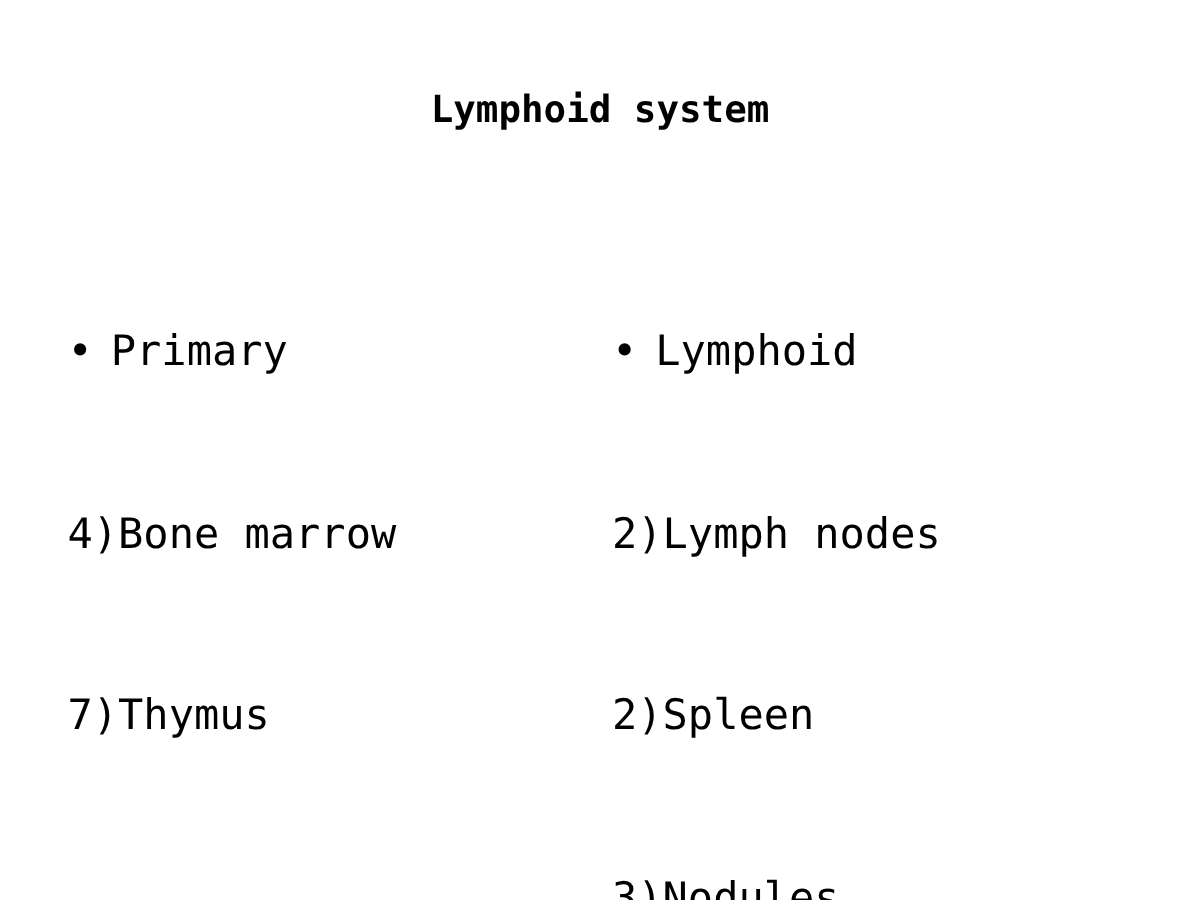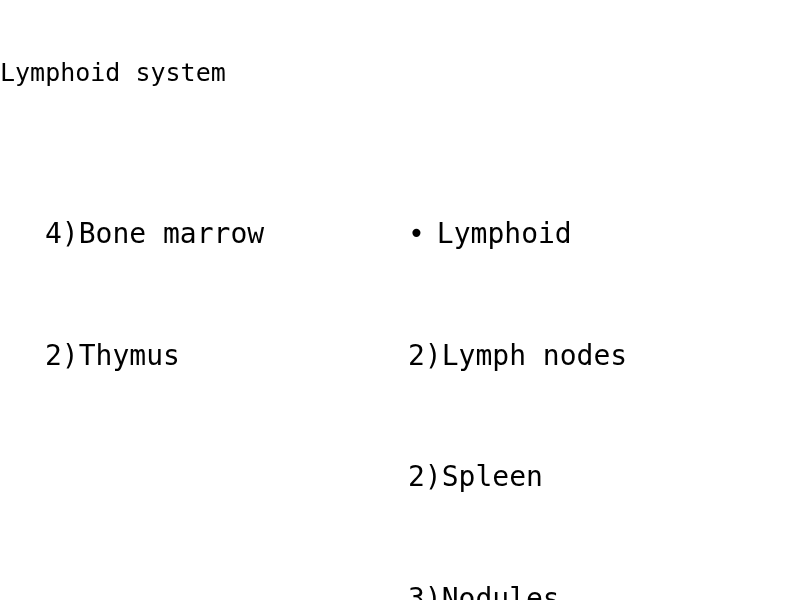--- a/index.html
+++ b/index.html
@@ -20,23 +20,23 @@
     top: 0; left: 0;
     width: 800px;
     height: 600px;
     background: #ffffff;
   }
   .slide-title {
     position: absolute;
     top: 58px;
     left: 0;
     width: 800px;
-    text-align: left;
+    text-align: center;
     font-size: 25px;
-    font-weight: 400;
+    font-weight: 700;
     line-height: 30px;
     letter-spacing: 0px;
     white-space: pre;
   }
   .column {
     position: absolute;
     top: 133px;
     font-size: 28px;
     line-height: 40.5px;
     white-space: pre;
@@ -52,22 +52,23 @@
   }
 </style>
 </head>
 <body style="background: rgb(255, 255, 255); color: rgb(0, 0, 0);">
 
 <div class="slide">
 
   <div class="slide-title">Lymphoid system</div>
 
   <div class="column column-primary">
+    <div class="heading-line"><span class="bullet">•</span><span>Primary</span></div>
     <div class="list-item">4)Bone marrow</div>
-    <div class="list-item">2)Thymus</div>
+    <div class="list-item">7)Thymus</div>
   </div>
 
   <div class="column column-secondary">
     <div class="heading-line"><span class="bullet">•</span><span>Lymphoid</span></div>
     <div class="list-item">2)Lymph nodes</div>
     <div class="list-item">2)Spleen</div>
     <div class="list-item">3)Nodules</div>
     
     
   </div>

